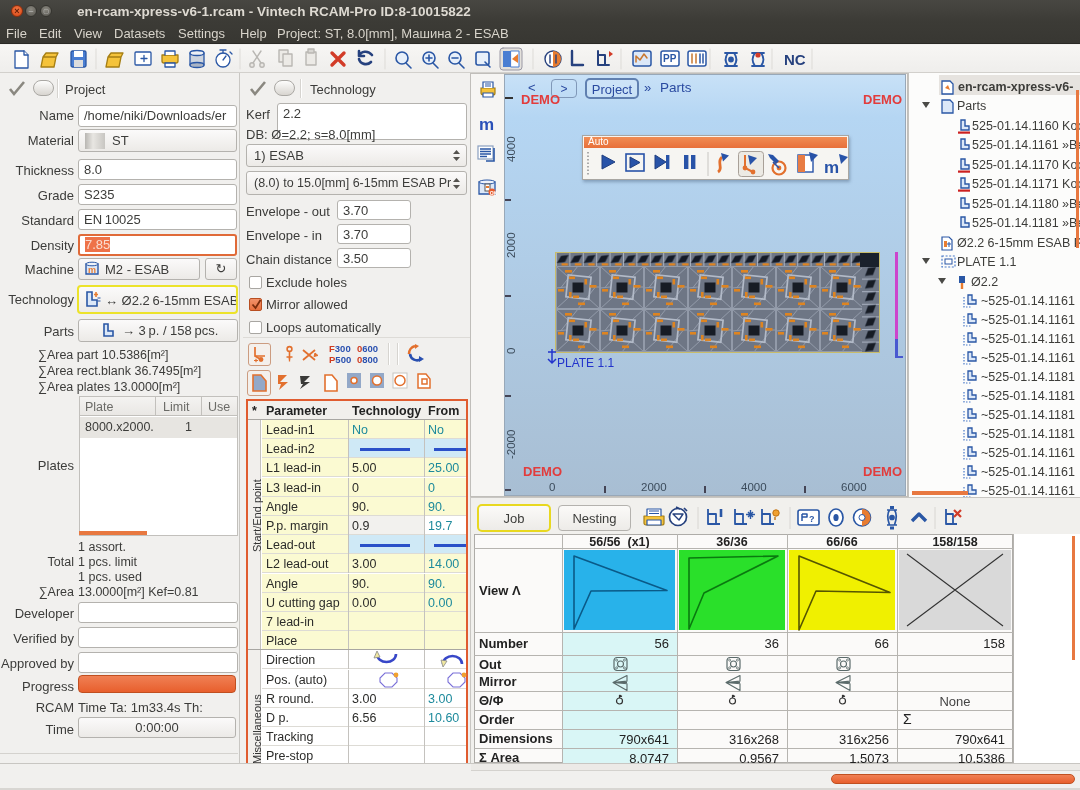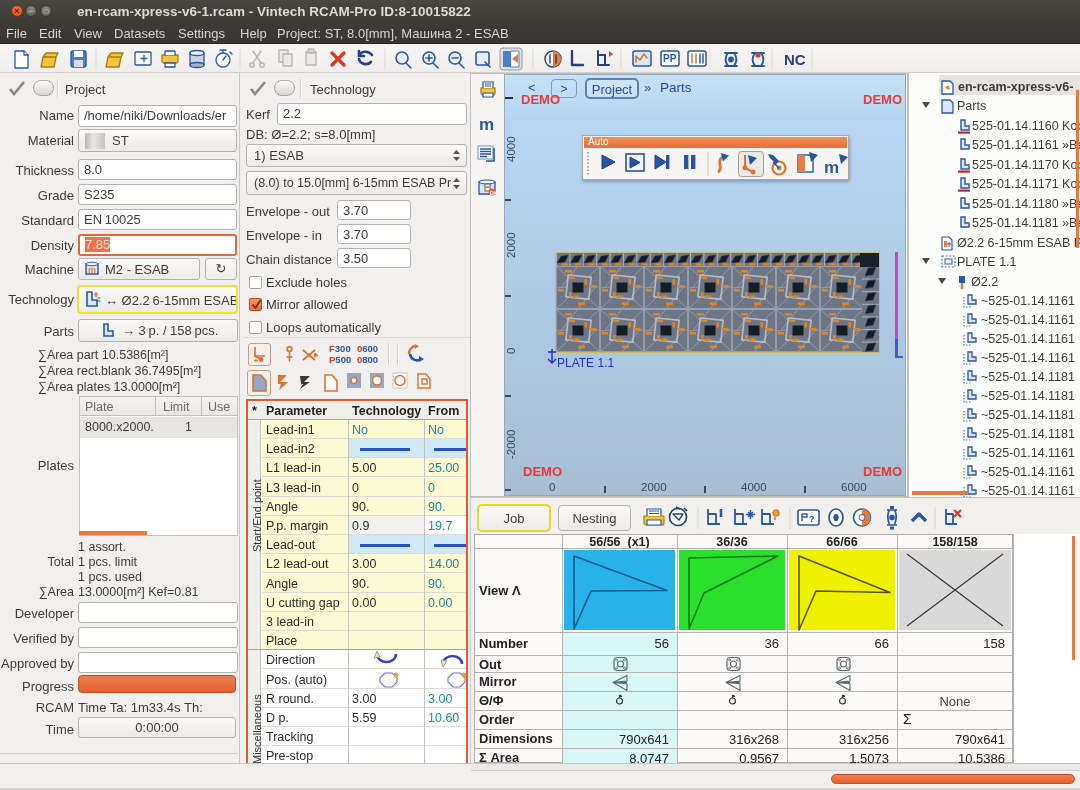--- a/index.html
+++ b/index.html
@@ -186,21 +186,21 @@
 <div style="left:0;top:753px;width:238px;height:1px;background:#d4d2ce;"></div>
 <div style="left:239px;top:73px;width:1px;height:693px;background:#c9c7c3;"></div>
 
 <svg style="left:249px;top:80px;" width="20" height="16">
     <path d="M2 9l4 5 10-12" stroke="#8a8880" stroke-width="2.6" fill="none"></path>
   </svg>
 <div style="left:274px;top:80px;width:21px;height:16px;border-radius:8px;background:linear-gradient(#fdfdfc,#d8d5d0);border:1px solid #aaa8a4;"></div>
 <div style="left:300px;top:79px;width:2px;height:19px;" class="sep"></div>
 <div class="t13" style="left:310px;top:82px;">Technology</div>
 <div class="t13" style="left:246px;top:107px;">Kerf</div>
-<div class="fld" style="left:277px;top:103px;width:190px;height:22px;">2.2</div>
+<div class="fld" style="left:277px;top:103px;width:190px;height:37px;">2.2</div>
 <div class="t13" style="left:246px;top:127px;">DB: Ø=2.2; s=8.0[mm]</div>
 <div class="btn" style="left:246px;top:144px;width:221px;height:23px;padding:3px 0 0 7px;">1) ESAB</div>
 <svg style="left:453px;top:150px;" width="8" height="12">
     <path d="M0 4l3.5-4 3.5 4z M0 7l3.5 4 3.5-4z" fill="#55534f"></path>
   </svg>
 <div class="btn" style="left:246px;top:171px;width:221px;height:24px;padding:4px 0 0 7px;font-size:12.5px;">(8.0) to 15.0[mm] 6-15mm ESAB Pr</div>
 <svg style="left:453px;top:178px;" width="8" height="12">
     <path d="M0 4l3.5-4 3.5 4z M0 7l3.5 4 3.5-4z" fill="#55534f"></path>
   </svg>
 <div class="t13" style="left:246px;top:204px;">Envelope - out</div>
@@ -367,21 +367,21 @@
 <div style="left:428px;top:577px;font-size:12.5px;color:#1d8a9c;">90.</div>
 <div style="left:262px;top:593px;width:86px;height:19px;background:#fbfad2;border-bottom:1px solid #dddbd5;"></div>
 <div style="left:266px;top:596px;font-size:12.5px;color:#2c2c2a;white-space:nowrap;">U cutting gap</div>
 <div style="left:349px;top:593px;width:75px;height:19px;background:#fbfad2;border-bottom:1px solid #dddbd5;"></div>
 <div style="left:425px;top:593px;width:41px;height:19px;background:#fbfad2;border-bottom:1px solid #dddbd5;"></div>
 <div style="left:348px;top:593px;width:1px;height:19px;background:#c4c2be;"></div>
 <div style="left:424px;top:593px;width:1px;height:19px;background:#c4c2be;"></div>
 <div style="left:352px;top:596px;font-size:12.5px;color:#2c2c2a;">0.00</div>
 <div style="left:428px;top:596px;font-size:12.5px;color:#1d8a9c;">0.00</div>
 <div style="left:262px;top:612px;width:86px;height:19px;background:#fbfad2;border-bottom:1px solid #dddbd5;"></div>
-<div style="left:266px;top:615px;font-size:12.5px;color:#2c2c2a;white-space:nowrap;">3 lead-in</div>
+<div style="left:266px;top:615px;font-size:12.5px;color:#2c2c2a;white-space:nowrap;">7 lead-in</div>
 <div style="left:349px;top:612px;width:75px;height:19px;background:#fbfad2;border-bottom:1px solid #dddbd5;"></div>
 <div style="left:425px;top:612px;width:41px;height:19px;background:#fbfad2;border-bottom:1px solid #dddbd5;"></div>
 <div style="left:348px;top:612px;width:1px;height:19px;background:#c4c2be;"></div>
 <div style="left:424px;top:612px;width:1px;height:19px;background:#c4c2be;"></div>
 <div style="left:262px;top:631px;width:86px;height:19px;background:#fbfad2;border-bottom:1px solid #dddbd5;"></div>
 <div style="left:266px;top:634px;font-size:12.5px;color:#2c2c2a;white-space:nowrap;">Place</div>
 <div style="left:349px;top:631px;width:75px;height:19px;background:#fbfad2;border-bottom:1px solid #dddbd5;"></div>
 <div style="left:425px;top:631px;width:41px;height:19px;background:#fbfad2;border-bottom:1px solid #dddbd5;"></div>
 <div style="left:348px;top:631px;width:1px;height:19px;background:#c4c2be;"></div>
 <div style="left:424px;top:631px;width:1px;height:19px;background:#c4c2be;"></div>
@@ -420,21 +420,21 @@
 <div style="left:348px;top:689px;width:1px;height:19px;background:#c4c2be;"></div>
 <div style="left:424px;top:689px;width:1px;height:19px;background:#c4c2be;"></div>
 <div style="left:352px;top:692px;font-size:12.5px;color:#2c2c2a;">3.00</div>
 <div style="left:428px;top:692px;font-size:12.5px;color:#1d8a9c;">3.00</div>
 <div style="left:262px;top:708px;width:86px;height:19px;background:#ffffff;border-bottom:1px solid #dddbd5;"></div>
 <div style="left:266px;top:711px;font-size:12.5px;color:#2c2c2a;white-space:nowrap;">D p.</div>
 <div style="left:349px;top:708px;width:75px;height:19px;background:#ffffff;border-bottom:1px solid #dddbd5;"></div>
 <div style="left:425px;top:708px;width:41px;height:19px;background:#ffffff;border-bottom:1px solid #dddbd5;"></div>
 <div style="left:348px;top:708px;width:1px;height:19px;background:#c4c2be;"></div>
 <div style="left:424px;top:708px;width:1px;height:19px;background:#c4c2be;"></div>
-<div style="left:352px;top:711px;font-size:12.5px;color:#2c2c2a;">5.59</div>
+<div style="left:352px;top:711px;font-size:12.5px;color:#2c2c2a;">6.56</div>
 <div style="left:428px;top:711px;font-size:12.5px;color:#1d8a9c;">10.60</div>
 <div style="left:262px;top:727px;width:86px;height:19px;background:#ffffff;border-bottom:1px solid #dddbd5;"></div>
 <div style="left:266px;top:730px;font-size:12.5px;color:#2c2c2a;white-space:nowrap;">Tracking</div>
 <div style="left:349px;top:727px;width:75px;height:19px;background:#ffffff;border-bottom:1px solid #dddbd5;"></div>
 <div style="left:425px;top:727px;width:41px;height:19px;background:#ffffff;border-bottom:1px solid #dddbd5;"></div>
 <div style="left:348px;top:727px;width:1px;height:19px;background:#c4c2be;"></div>
 <div style="left:424px;top:727px;width:1px;height:19px;background:#c4c2be;"></div>
 <div style="left:262px;top:746px;width:86px;height:19px;background:#ffffff;border-bottom:1px solid #dddbd5;"></div>
 <div style="left:266px;top:749px;font-size:12.5px;color:#2c2c2a;white-space:nowrap;">Pre-stop</div>
 <div style="left:349px;top:746px;width:75px;height:19px;background:#ffffff;border-bottom:1px solid #dddbd5;"></div>

